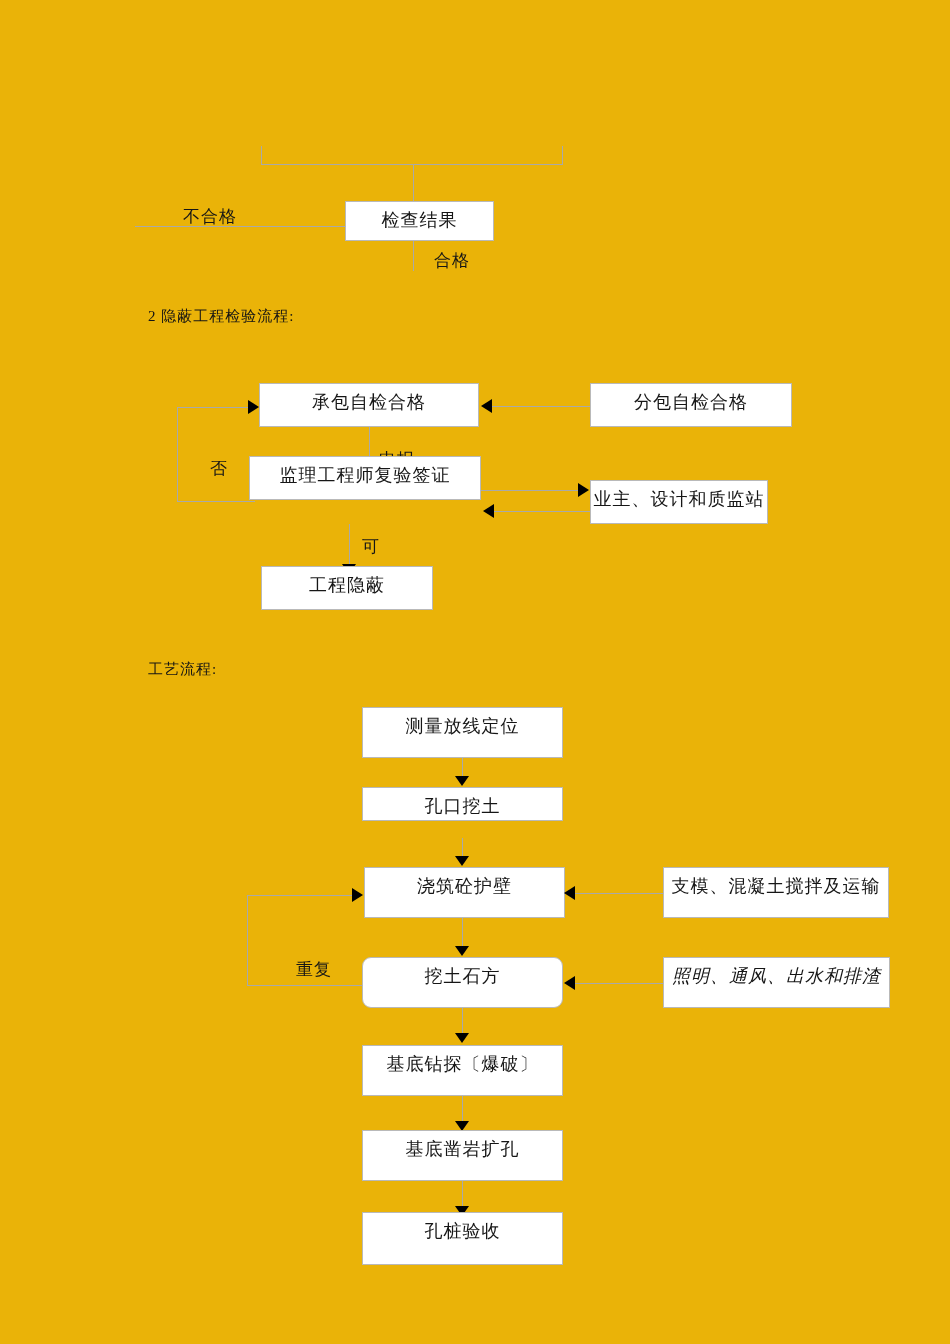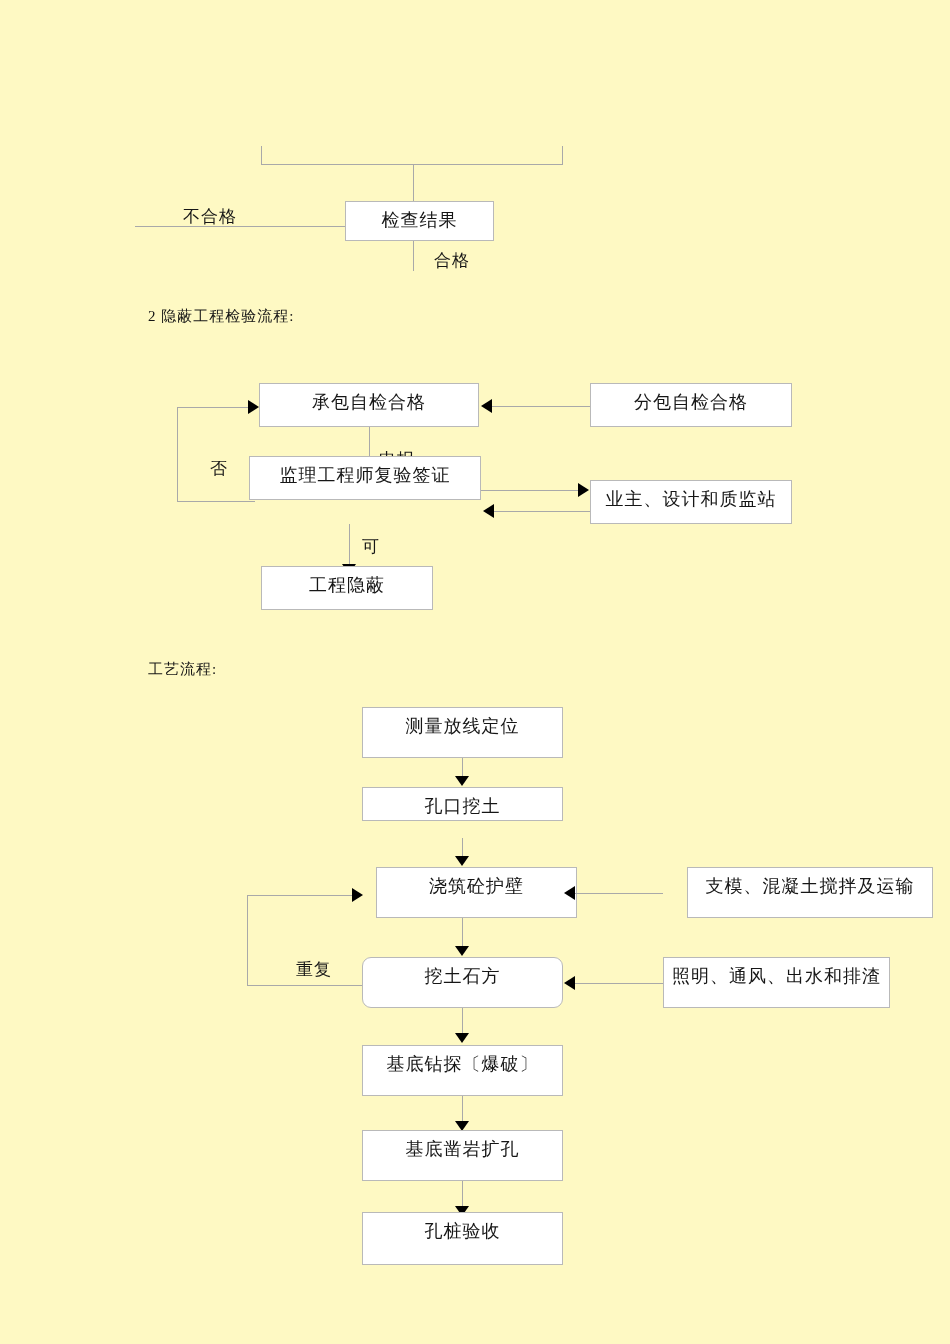--- a/index.html
+++ b/index.html
@@ -9,21 +9,21 @@
     background: #ffffff;
   }
   body {
     font-family: "Liberation Serif", "DejaVu Serif", serif;
     color: #1a1a1a;
   }
   #page {
     position: relative;
     width: 950px;
     height: 1344px;
-    background: #fef9c3;
+    background: #eab308;
     overflow: hidden;
   }
 
   
   .box {
     position: absolute;
     box-sizing: border-box;
     border: 1px solid #b9b9b9;
     background: #ffffff;
     display: flex;
@@ -130,21 +130,21 @@
     <div class="hline" style="left:177px; top:407px; width:72px;"></div>
     <div class="arrow-right" style="left:248px; top:400px;"></div>
     <div class="edge-label" style="left:210px; top:457px;">否</div>
 
     <div class="vline" style="left:369px; top:427px; height:44px;"></div>
     <div class="arrow-down" style="left:362px; top:469px;"></div>
     <div class="edge-label" style="left:379px; top:448px;">申报</div>
 
     <div class="box" style="left:249px; top:456px; width:232px; height:44px;">监理工程师复验签证</div>
 
-    <div class="box" style="left:590px; top:480px; width:202px; height:44px;">业主、设计和质监站</div>
+    <div class="box" style="left:590px; top:480px; width:178px; height:44px;">业主、设计和质监站</div>
 
     <div class="hline" style="left:481px; top:490px; width:98px;"></div>
     <div class="arrow-right" style="left:578px; top:483px;"></div>
 
     <div class="hline" style="left:494px; top:511px; width:96px;"></div>
     <div class="arrow-left" style="left:483px; top:504px;"></div>
 
     <div class="vline" style="left:349px; top:524px; height:42px;"></div>
     <div class="arrow-down" style="left:342px; top:564px;"></div>
     <div class="edge-label" style="left:362px; top:535px;">可</div>
@@ -159,39 +159,39 @@
     <div class="box" style="left:362px; top:707px; width:201px; height:51px;">测量放线定位</div>
 
     <div class="vline" style="left:462px; top:758px; height:22px;"></div>
     <div class="arrow-down" style="left:455px; top:776px;"></div>
 
     <div class="box" style="left:362px; top:787px; width:201px; height:34px;">孔口挖土</div>
 
     <div class="vline" style="left:462px; top:838px; height:22px;"></div>
     <div class="arrow-down" style="left:455px; top:856px;"></div>
 
-    <div class="box" style="left:376px; top:867px; width:201px; height:51px;">浇筑砼护壁</div>
-
-    <div class="box two-line" style="left:687px; top:867px; width:246px; height:51px;">支模、混凝土搅拌及运输</div>
+    <div class="box" style="left:364px; top:867px; width:201px; height:51px;">浇筑砼护壁</div>
+
+    <div class="box two-line" style="left:663px; top:867px; width:226px; height:51px;">支模、混凝土搅拌及运输</div>
 
     <div class="hline" style="left:575px; top:893px; width:88px;"></div>
     <div class="arrow-left" style="left:564px; top:886px;"></div>
 
     <div class="vline" style="left:462px; top:918px; height:32px;"></div>
     <div class="arrow-down" style="left:455px; top:946px;"></div>
 
     <div class="hline" style="left:247px; top:985px; width:118px;"></div>
     <div class="vline" style="left:247px; top:895px; height:91px;"></div>
     <div class="hline" style="left:247px; top:895px; width:106px;"></div>
     <div class="arrow-right" style="left:352px; top:888px;"></div>
     <div class="edge-label" style="left:296px; top:958px;">重复</div>
 
     <div class="box" style="left:362px; top:957px; width:201px; height:51px;border-radius:9px;">挖土石方</div>
 
-    <div class="box two-line" style="left:663px; top:957px; width:227px; height:51px;">照明、通风、出水和排渣</div>
+    <div class="box two-line" style="left:663px; top:957px; width:227px; height:51px;font-style:italic;">照明、通风、出水和排渣</div>
 
     <div class="hline" style="left:575px; top:983px; width:88px;"></div>
     <div class="arrow-left" style="left:564px; top:976px;"></div>
 
     <div class="vline" style="left:462px; top:1008px; height:28px;"></div>
     <div class="arrow-down" style="left:455px; top:1033px;"></div>
 
     <div class="box" style="left:362px; top:1045px; width:201px; height:51px;">基底钻探〔爆破〕</div>
 
     <div class="vline" style="left:462px; top:1096px; height:28px;"></div>

